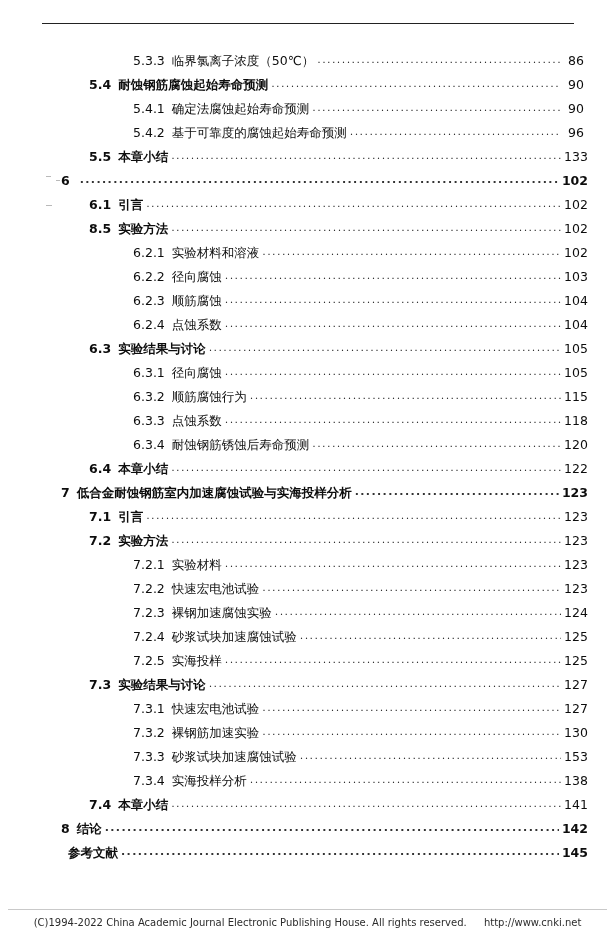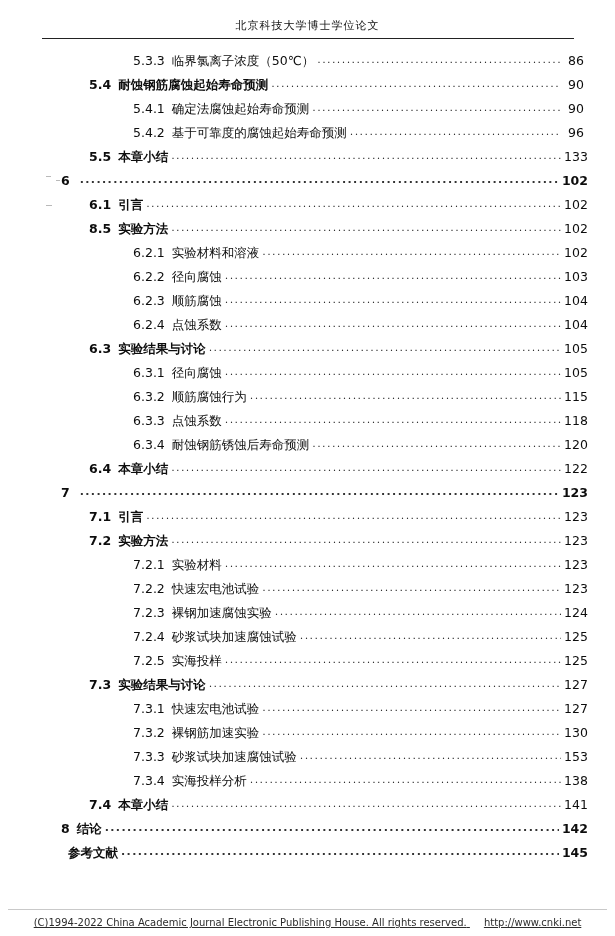--- a/index.html
+++ b/index.html
@@ -104,21 +104,20 @@
   }
   .copyright {
     position: absolute;
     bottom: 8px;
     left: 0;
     width: 615px;
     text-align: center;
     font-size: 10px;
     color: #2c2c2c;
     font-family: "DejaVu Sans", "Liberation Sans", sans-serif;
-    text-decoration: underline;
   }
   .copyright .url {
     margin-left: 14px;
     color: #2c2c2c;
   }
   .footer-rule {
     position: absolute;
     bottom: 26px;
     left: 8px;
     width: 599px;
@@ -130,21 +129,20 @@
     position: absolute;
     background: #b9b9b9;
   }
 </style>
 </head>
 <body>
 
 <div class="page">
 
   <div class="header">
-    <div class="header-title">北京科技大学博士学位论文</div>
     <div class="header-rule"></div>
   </div>
 
   <div class="toc" id="toc">
       <div class="row lvl3">
         <span class="num">5.3.3</span>
         <span class="label">临界氯离子浓度（50℃）</span>
         <span class="dots">........................................................................................................................</span>
         <span class="page-no">86</span>
       </div>
@@ -244,20 +242,21 @@
         <span class="page-no">120</span>
       </div>
       <div class="row lvl2">
         <span class="num">6.4</span>
         <span class="label">本章小结</span>
         <span class="dots">........................................................................................................................</span>
         <span class="page-no">122</span>
       </div>
       <div class="row lvl1 bold">
         <span class="num">7</span>
+        <span class="label">低合金耐蚀钢筋室内加速腐蚀试验与实海投样分析</span>
         <span class="dots">........................................................................................................................</span>
         <span class="page-no">123</span>
       </div>
       <div class="row lvl2">
         <span class="num">7.1</span>
         <span class="label">引言</span>
         <span class="dots">........................................................................................................................</span>
         <span class="page-no">123</span>
       </div>
       <div class="row lvl2">

